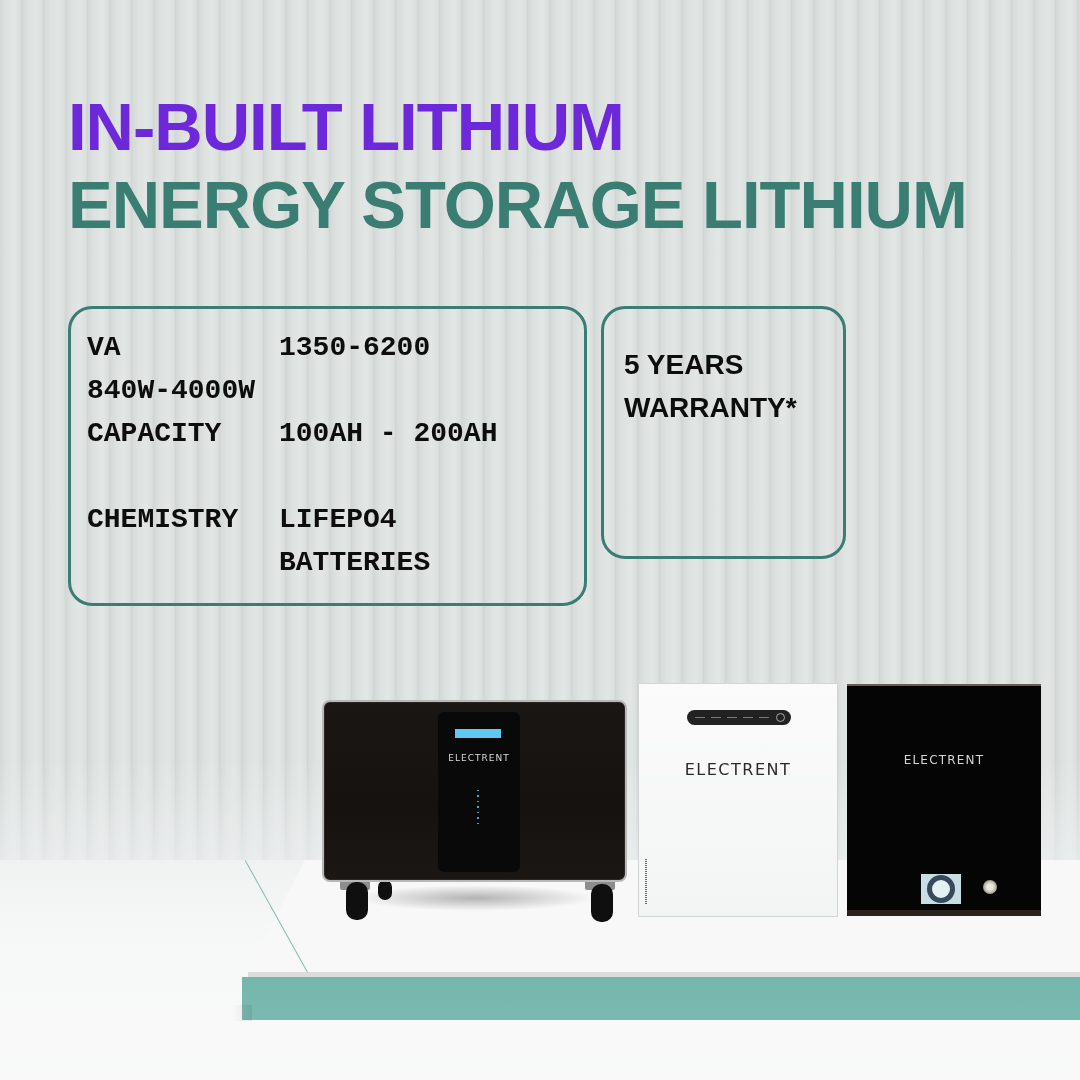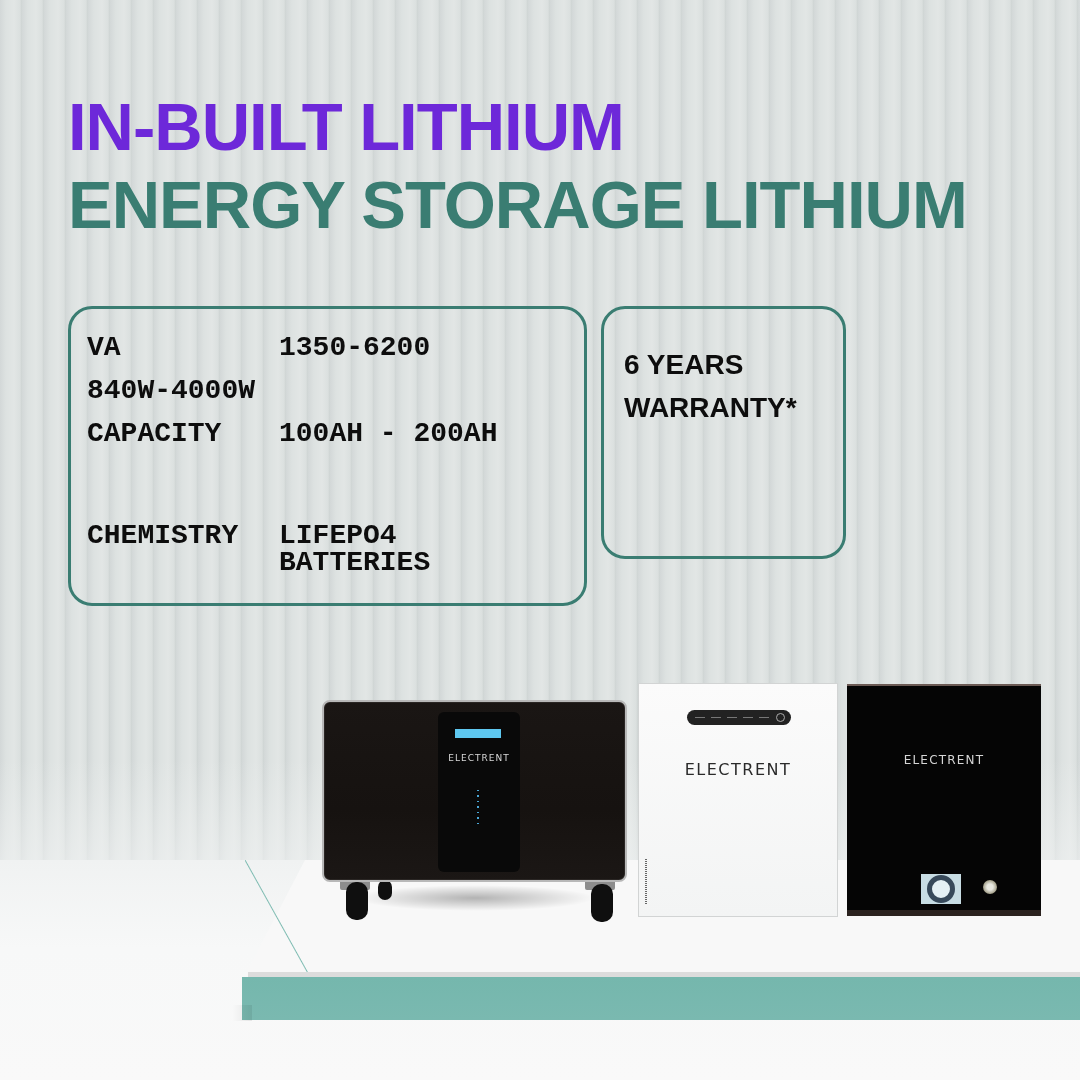--- a/index.html
+++ b/index.html
@@ -190,33 +190,33 @@
     <span class="spec-label">VA</span>
     <span class="spec-value">1350-6200</span>
   </div>
   <div class="spec-row" style="top:66px">
     <span class="spec-value">840W-4000W</span>
   </div>
   <div class="spec-row" style="top:109px">
     <span class="spec-label">CAPACITY</span>
     <span class="spec-value">100AH - 200AH</span>
   </div>
-  <div class="spec-row" style="top:211px">
+  <div class="spec-row" style="top:195px">
     <span class="spec-label">CHEMISTRY</span>
     <span class="spec-value">LIFEPO4</span>
   </div>
   <div class="spec-row" style="top:238px">
     <span class="spec-label"></span>
     <span class="spec-value">BATTERIES</span>
   </div>
 </div>
 
 <div class="warranty-box">
   <div class="warranty-text">
-    <div>6 YEARS</div>
+    <div>5 YEARS</div>
     <div>WARRANTY*</div>
   </div>
 </div>
 
 <div class="unit-shadow"></div>
 <div class="wheel-mount" style="left:340px;top:880px"></div>
 <div class="wheel" style="left:346px;top:882px"></div>
 <div class="wheel" style="left:378px;top:880px;height:20px;width:14px"></div>
 <div class="wheel-mount" style="left:585px;top:880px"></div>
 <div class="wheel" style="left:591px;top:884px"></div>

